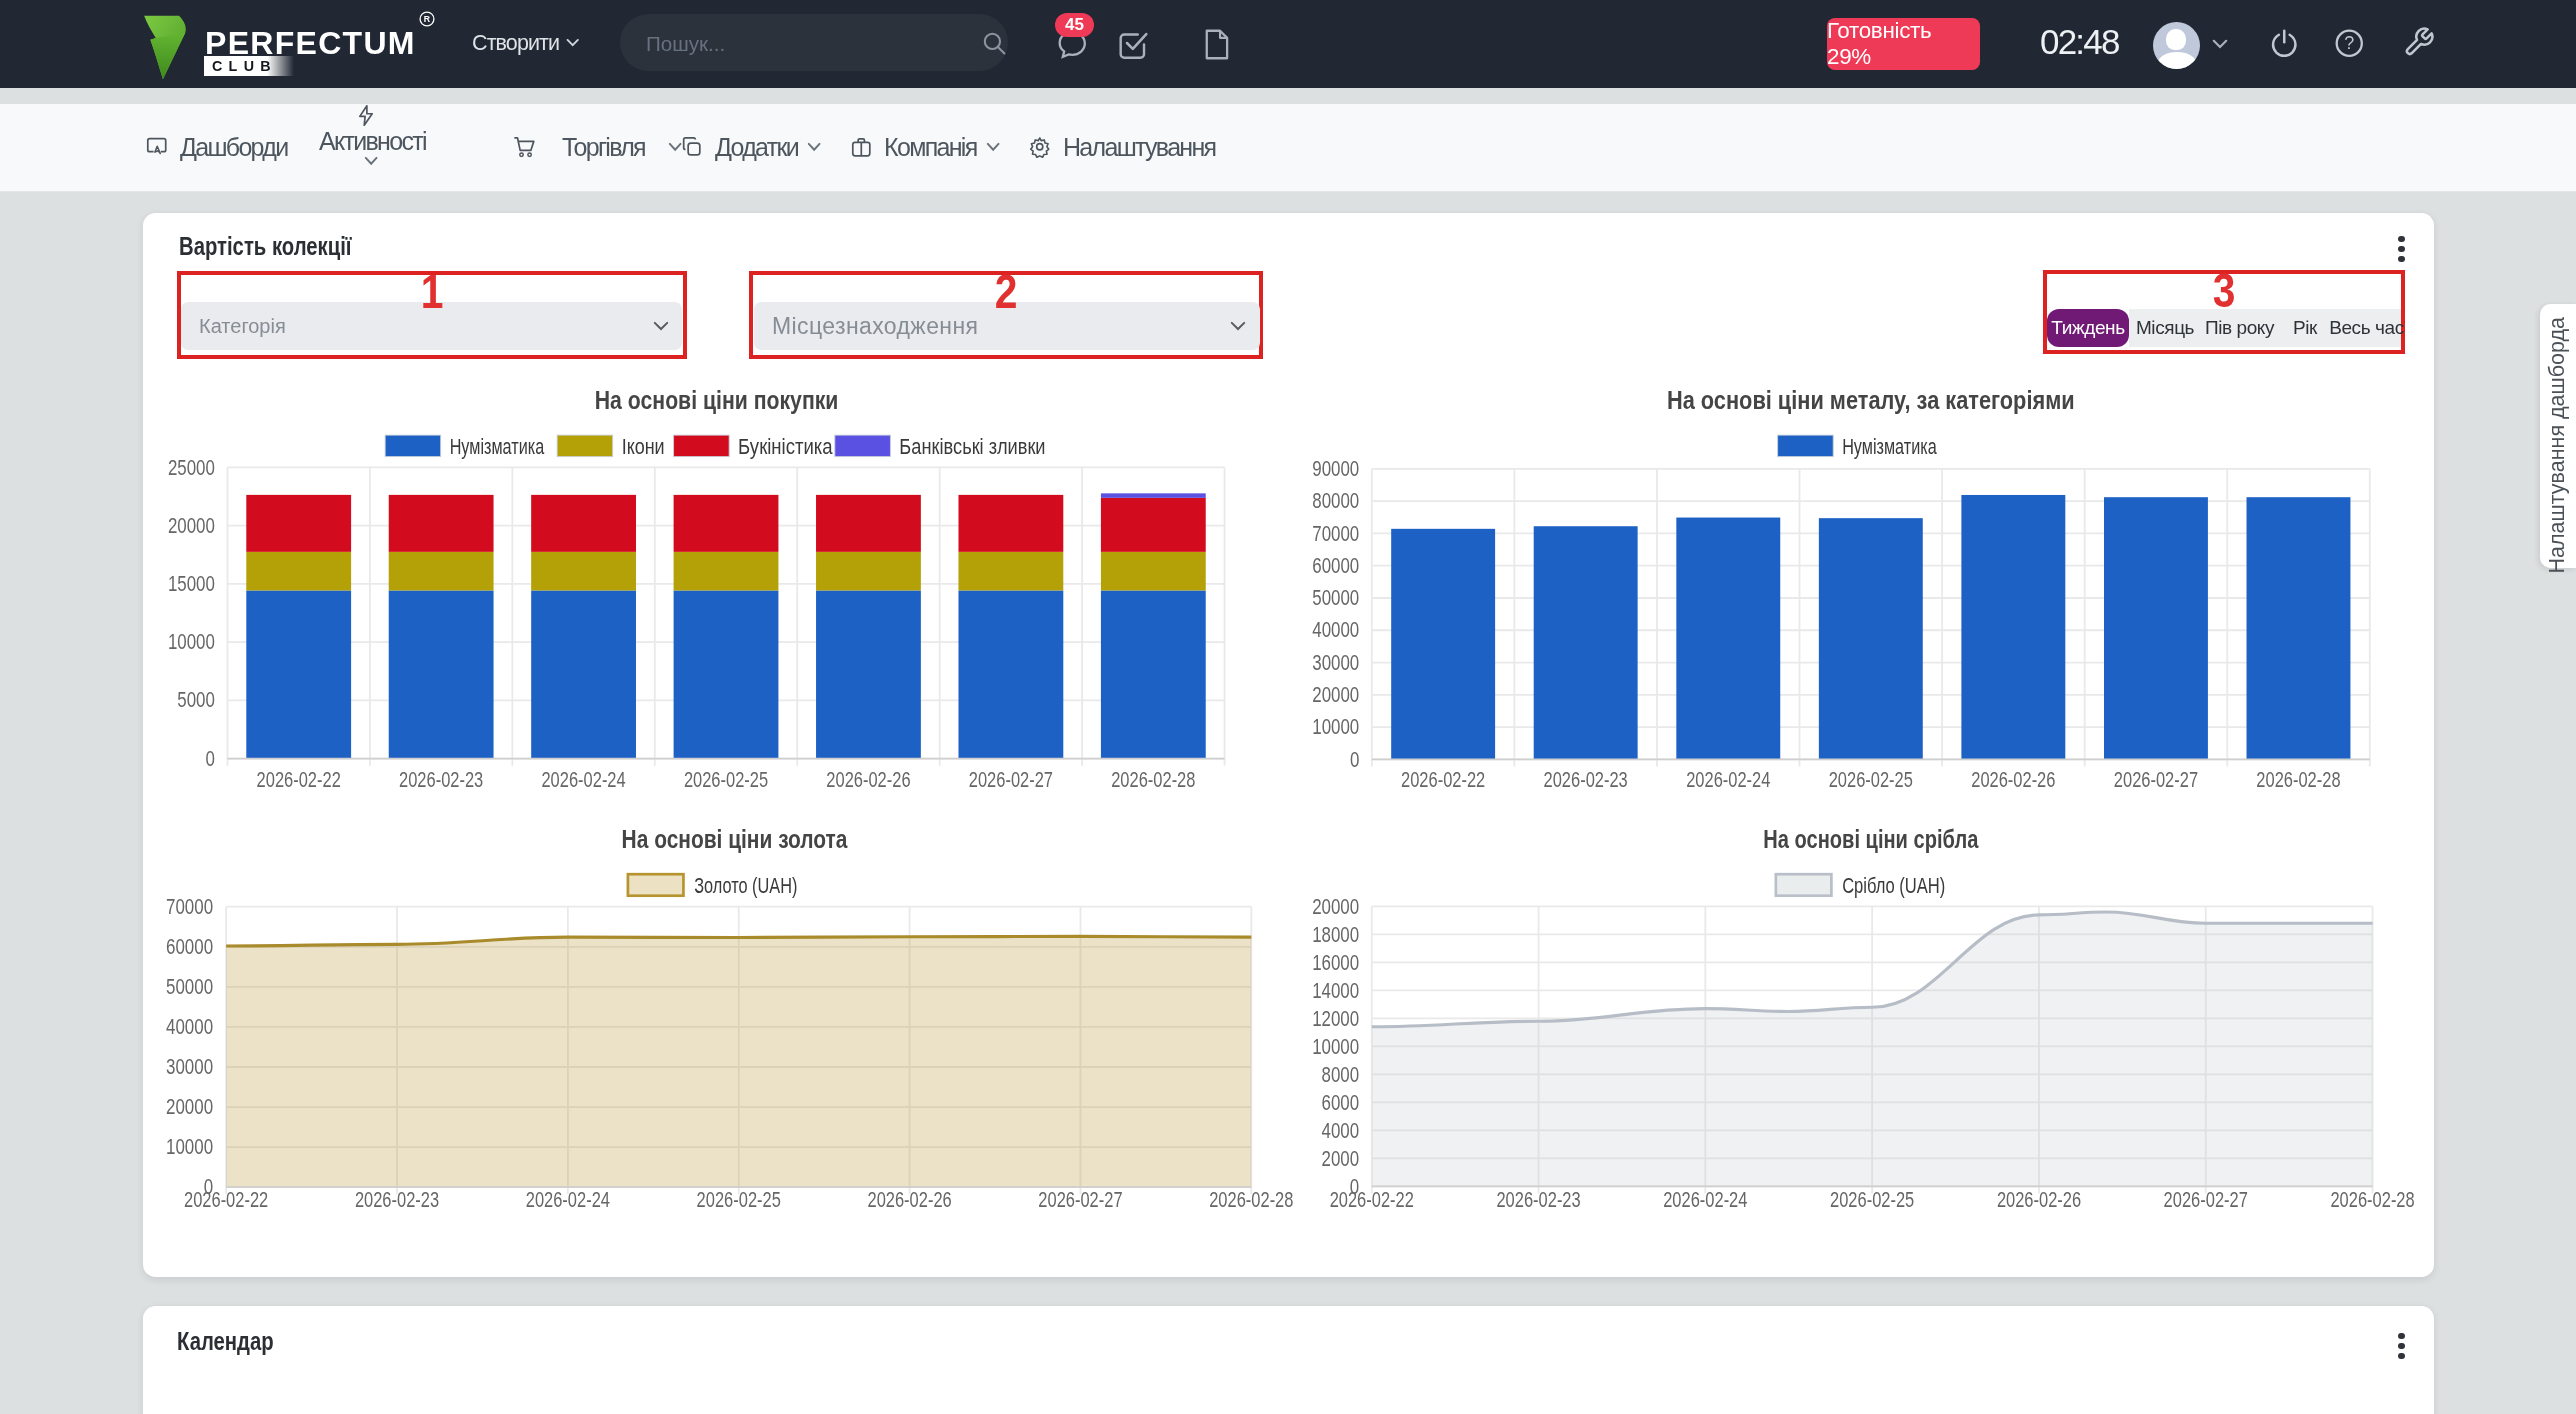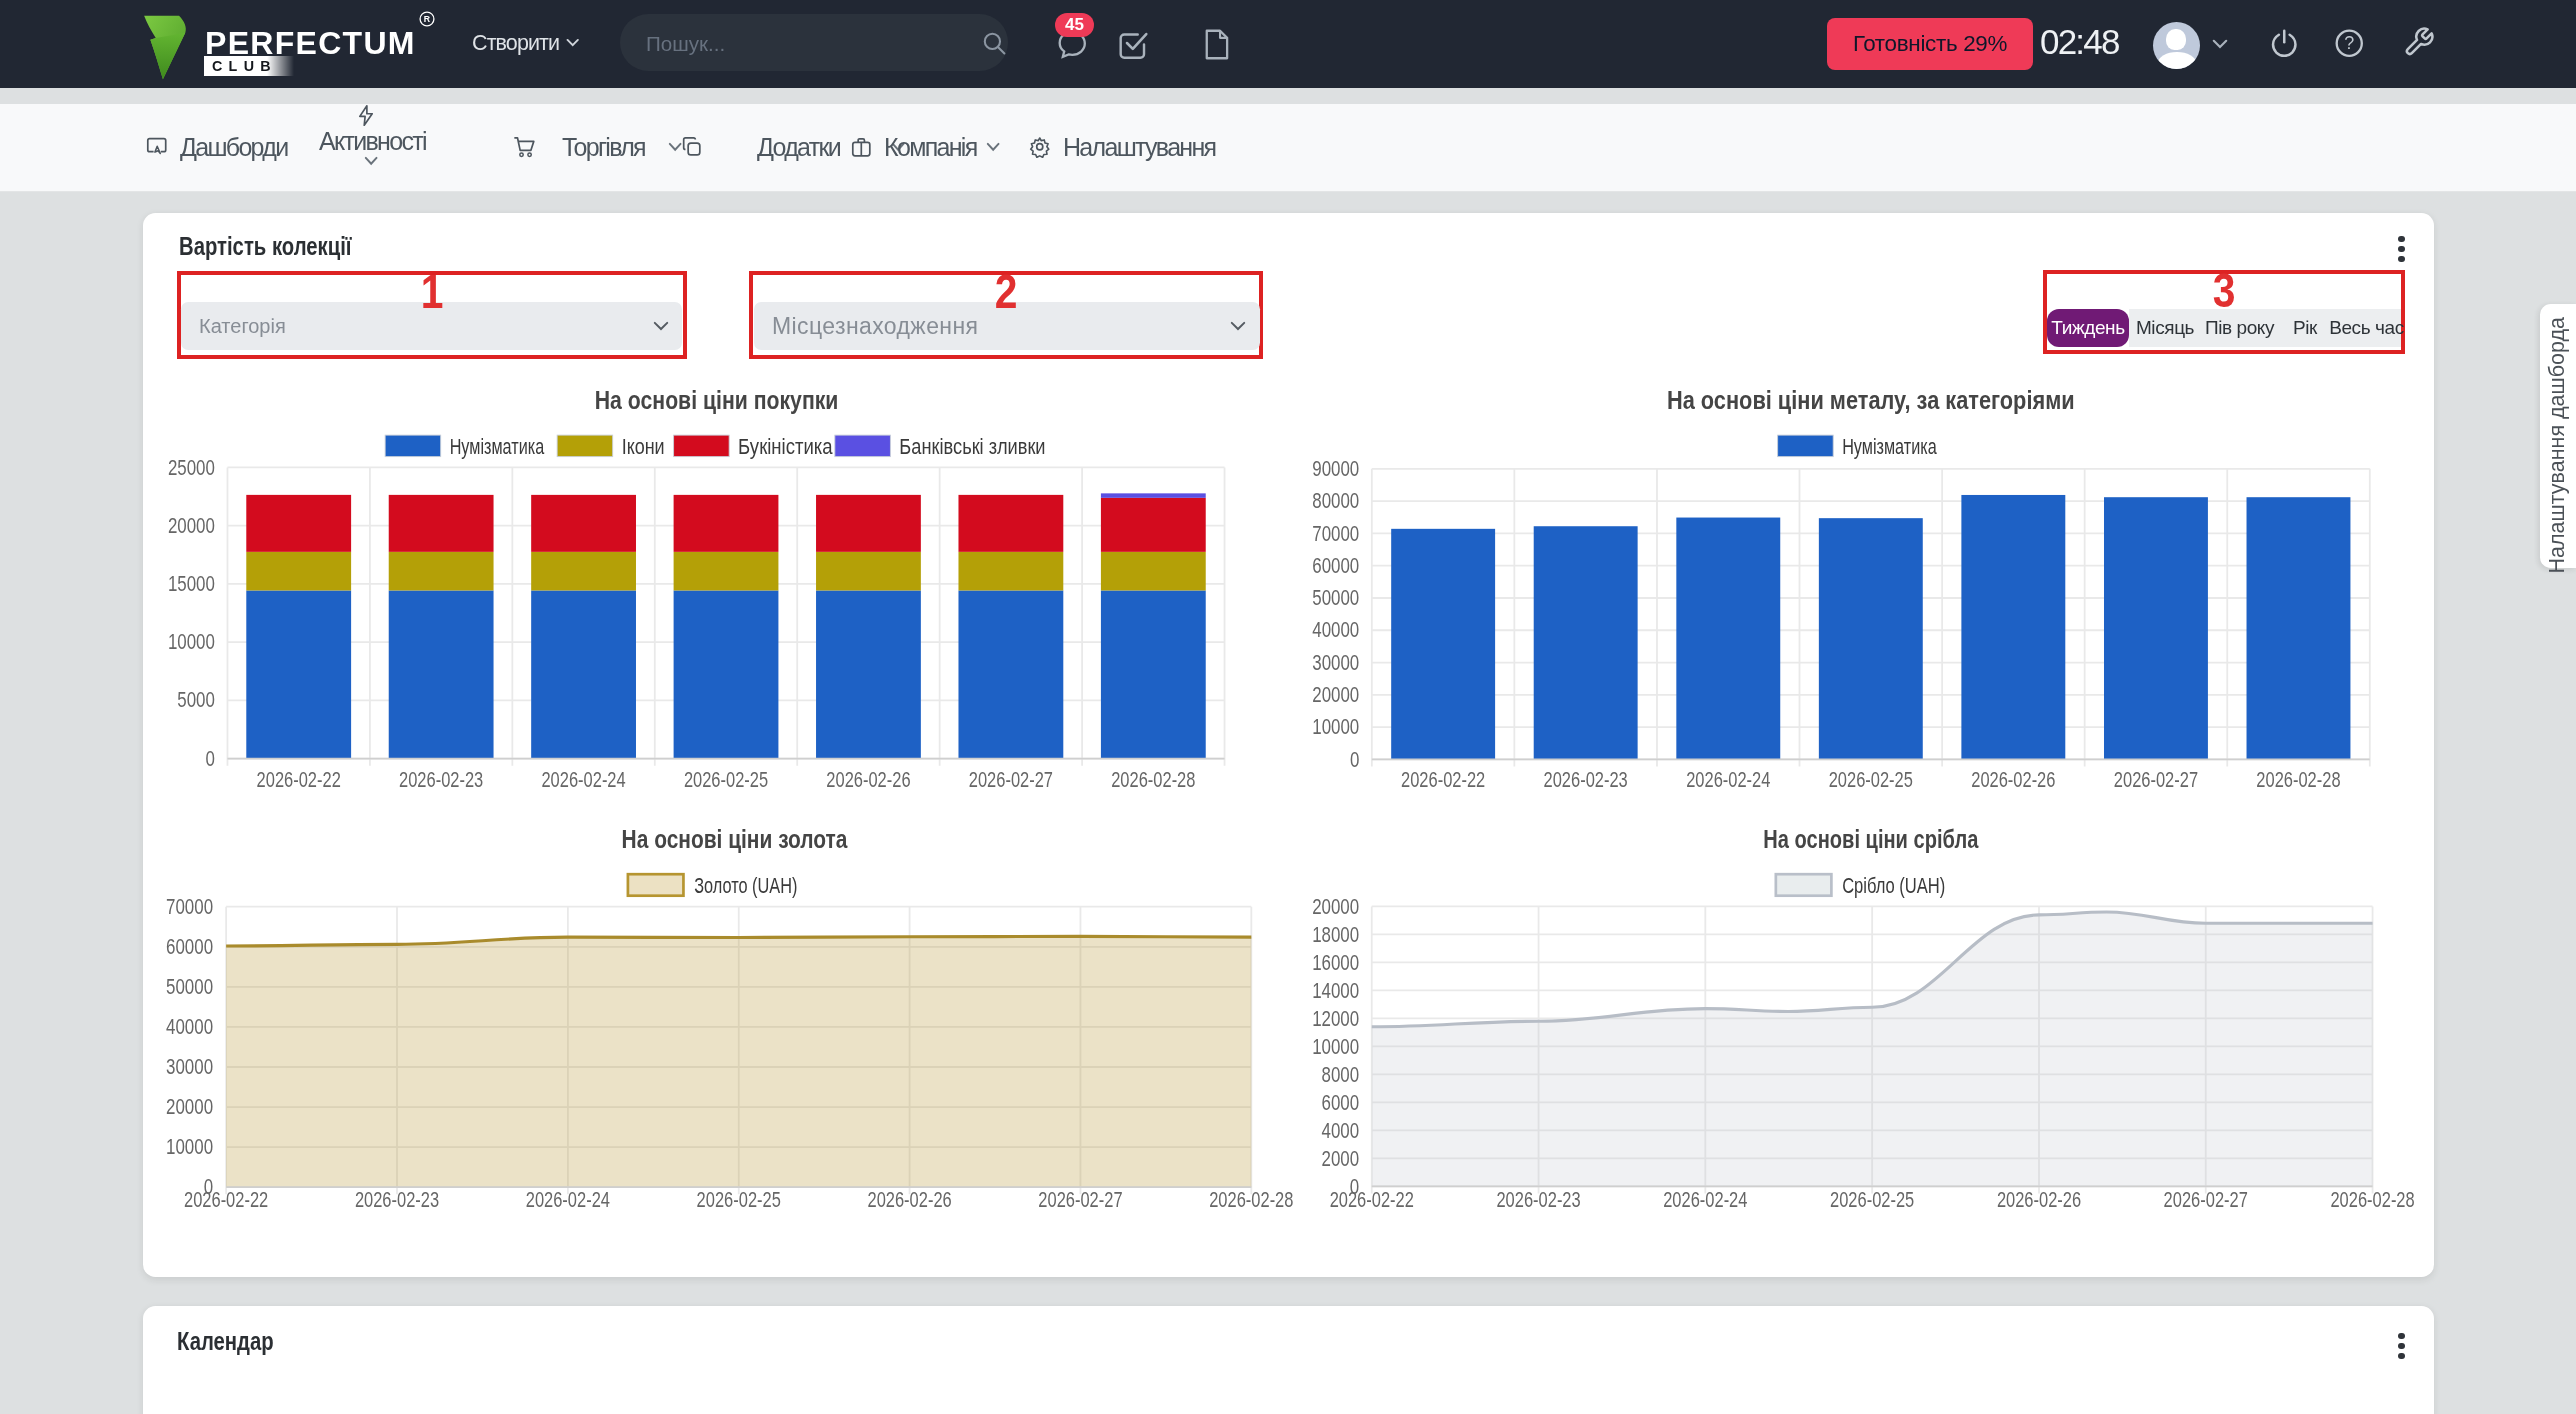--- a/index.html
+++ b/index.html
@@ -76,21 +76,21 @@
   <svg class="abs" style="left:1118px;top:30px" width="30.5" height="30.5" viewBox="0 0 34 34">
     <path d="M29 16 L29 27 C29 29.2 27.2 31 25 31 L7 31 C4.8 31 3 29.2 3 27 L3 9 C3 6.8 4.8 5 7 5 L22 5" fill="none" stroke="#a9b2bc" stroke-width="2.7" stroke-linecap="round"></path>
     <path d="M10 14.5 L16.5 21 L31.5 4.5" fill="none" stroke="#a9b2bc" stroke-width="2.9" stroke-linecap="round" stroke-linejoin="round"></path>
   </svg>
 
   <svg class="abs" style="left:1203px;top:29px" width="27" height="31" viewBox="0 0 30 35">
     <path d="M4 2 L19 2 L27 10 L27 33 L4 33 Z" fill="none" stroke="#a9b2bc" stroke-width="2.6" stroke-linejoin="round"></path>
     <path d="M19 2 L19 10 L27 10" fill="none" stroke="#a9b2bc" stroke-width="2.4" stroke-linejoin="round"></path>
   </svg>
 
-  <div class="abs" style="left:1827px;top:18px;width:206px;height:52px;border-radius:8px;background:#ef3a57;color:#0f172a;font-size:22.4px;letter-spacing:-0.3px;display:flex;align-items:center;justify-content:center;">Готовність 29%</div>
+  <div class="abs" style="left:1827px;top:18px;width:153px;height:52px;border-radius:8px;background:#ef3a57;color:#ffffff;font-size:22.4px;letter-spacing:-0.3px;display:flex;align-items:center;justify-content:center;">Готовність 29%</div>
 
   <div class="abs" style="left:2040px;top:22.4px;color:#eef1f4;font-size:35px;letter-spacing:-1.8px;">02:48</div>
 
   <div class="abs" style="left:2153px;top:21.5px;width:47px;height:47px;border-radius:50%;background:#bfc9db;overflow:hidden;">
     <div class="abs" style="left:13.4px;top:7.2px;width:20px;height:21.5px;border-radius:46% 46% 42% 42%;background:#fff;"></div>
     <div class="abs" style="left:4.5px;top:30.5px;width:38px;height:21.5px;border-radius:50% 50% 0 0;background:#fff;"></div>
   </div>
   <svg class="abs" style="left:2212px;top:39px" width="16" height="10.8" viewBox="0 0 18 12">
       <path d="M2 2 L9 9 L16 2" fill="none" stroke="#a9b2bc" stroke-width="2.4" stroke-linecap="round"></path>
     </svg>
@@ -131,21 +131,21 @@
     <svg width="22.4" height="22.4" viewBox="0 0 25 25">
         <path d="M1.5 2 L5 2 L8 16 L20 16 L23.2 6 L6 6" fill="none" stroke="#4d565e" stroke-width="1.9" stroke-linejoin="round"></path>
         <circle cx="9.5" cy="21" r="1.9" fill="none" stroke="#4d565e" stroke-width="1.7"></circle>
         <circle cx="18.5" cy="21" r="1.9" fill="none" stroke="#4d565e" stroke-width="1.7"></circle>
       </svg>
     Торгівля
     <svg class="chev" width="14.3" height="10" viewBox="0 0 16 11">
         <path d="M2 2 L8 8.5 L14 2" fill="none" stroke="#6a737b" stroke-width="2.2" stroke-linecap="round"></path>
       </svg>
   </div>
-  <div class="navitem" style="left:681px;gap:42px;">
+  <div class="navitem" style="left:681px;">
     <svg width="21.5" height="21.5" viewBox="0 0 24 24">
         <rect x="8" y="8" width="13" height="13" rx="3" fill="none" stroke="#4d565e" stroke-width="1.9"></rect>
         <path d="M16 4 C16 2.9 15.1 2 14 2 L5 2 C3.9 2 3 2.9 3 4 L3 13 C3 14.1 3.9 15 5 15" fill="none" stroke="#4d565e" stroke-width="1.9"></path>
       </svg>
     Додатки
     <svg class="chev" width="14.3" height="10" viewBox="0 0 16 11">
         <path d="M2 2 L8 8.5 L14 2" fill="none" stroke="#6a737b" stroke-width="2.2" stroke-linecap="round"></path>
       </svg>
   </div>
   <div class="navitem" style="left:851px;">

